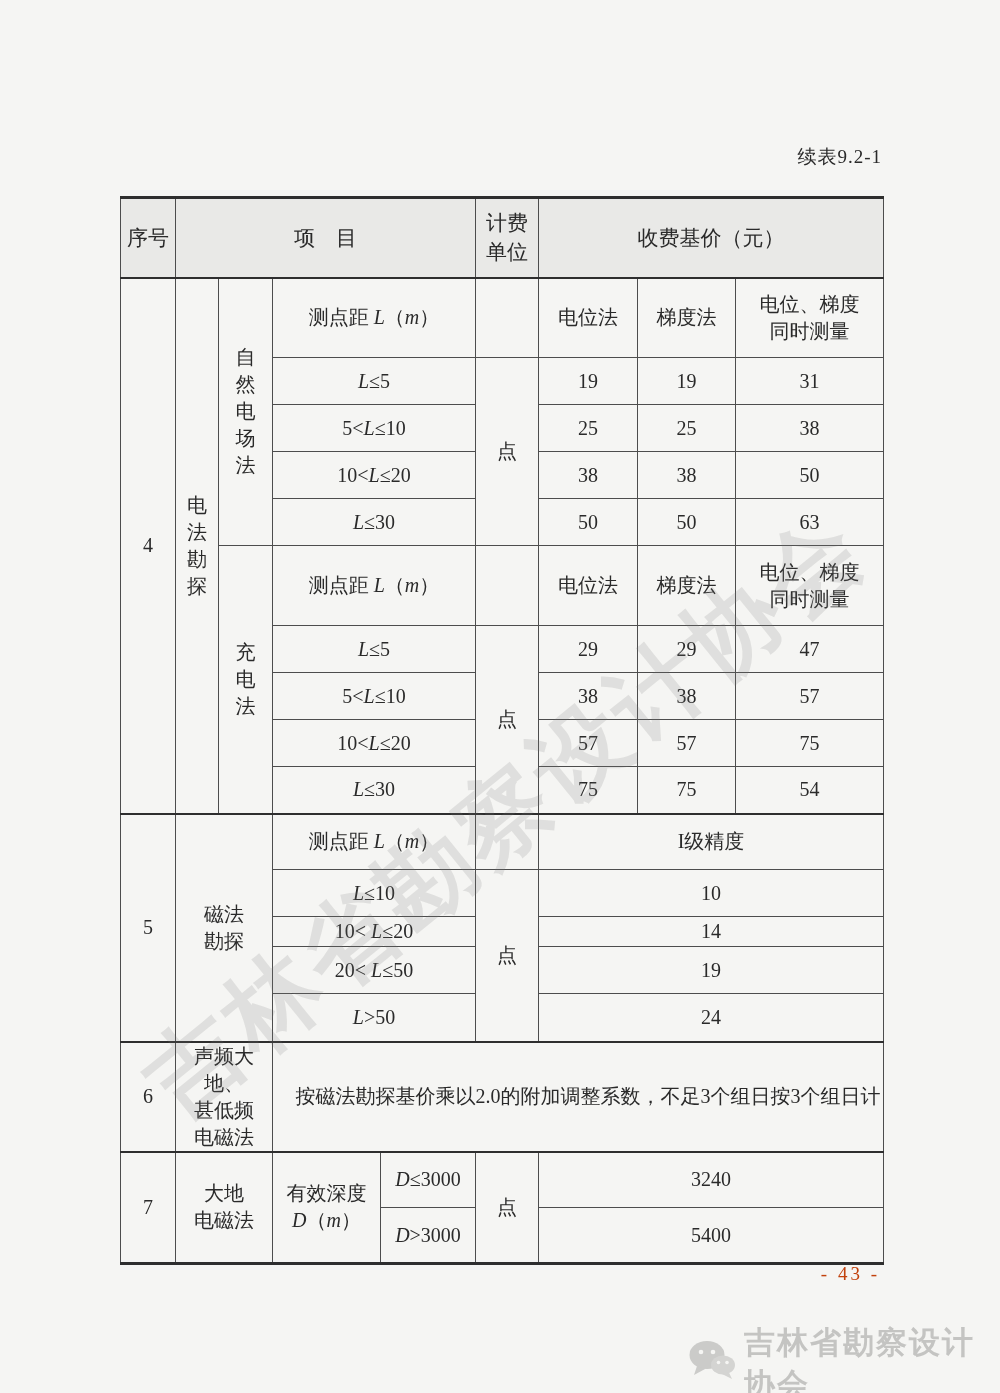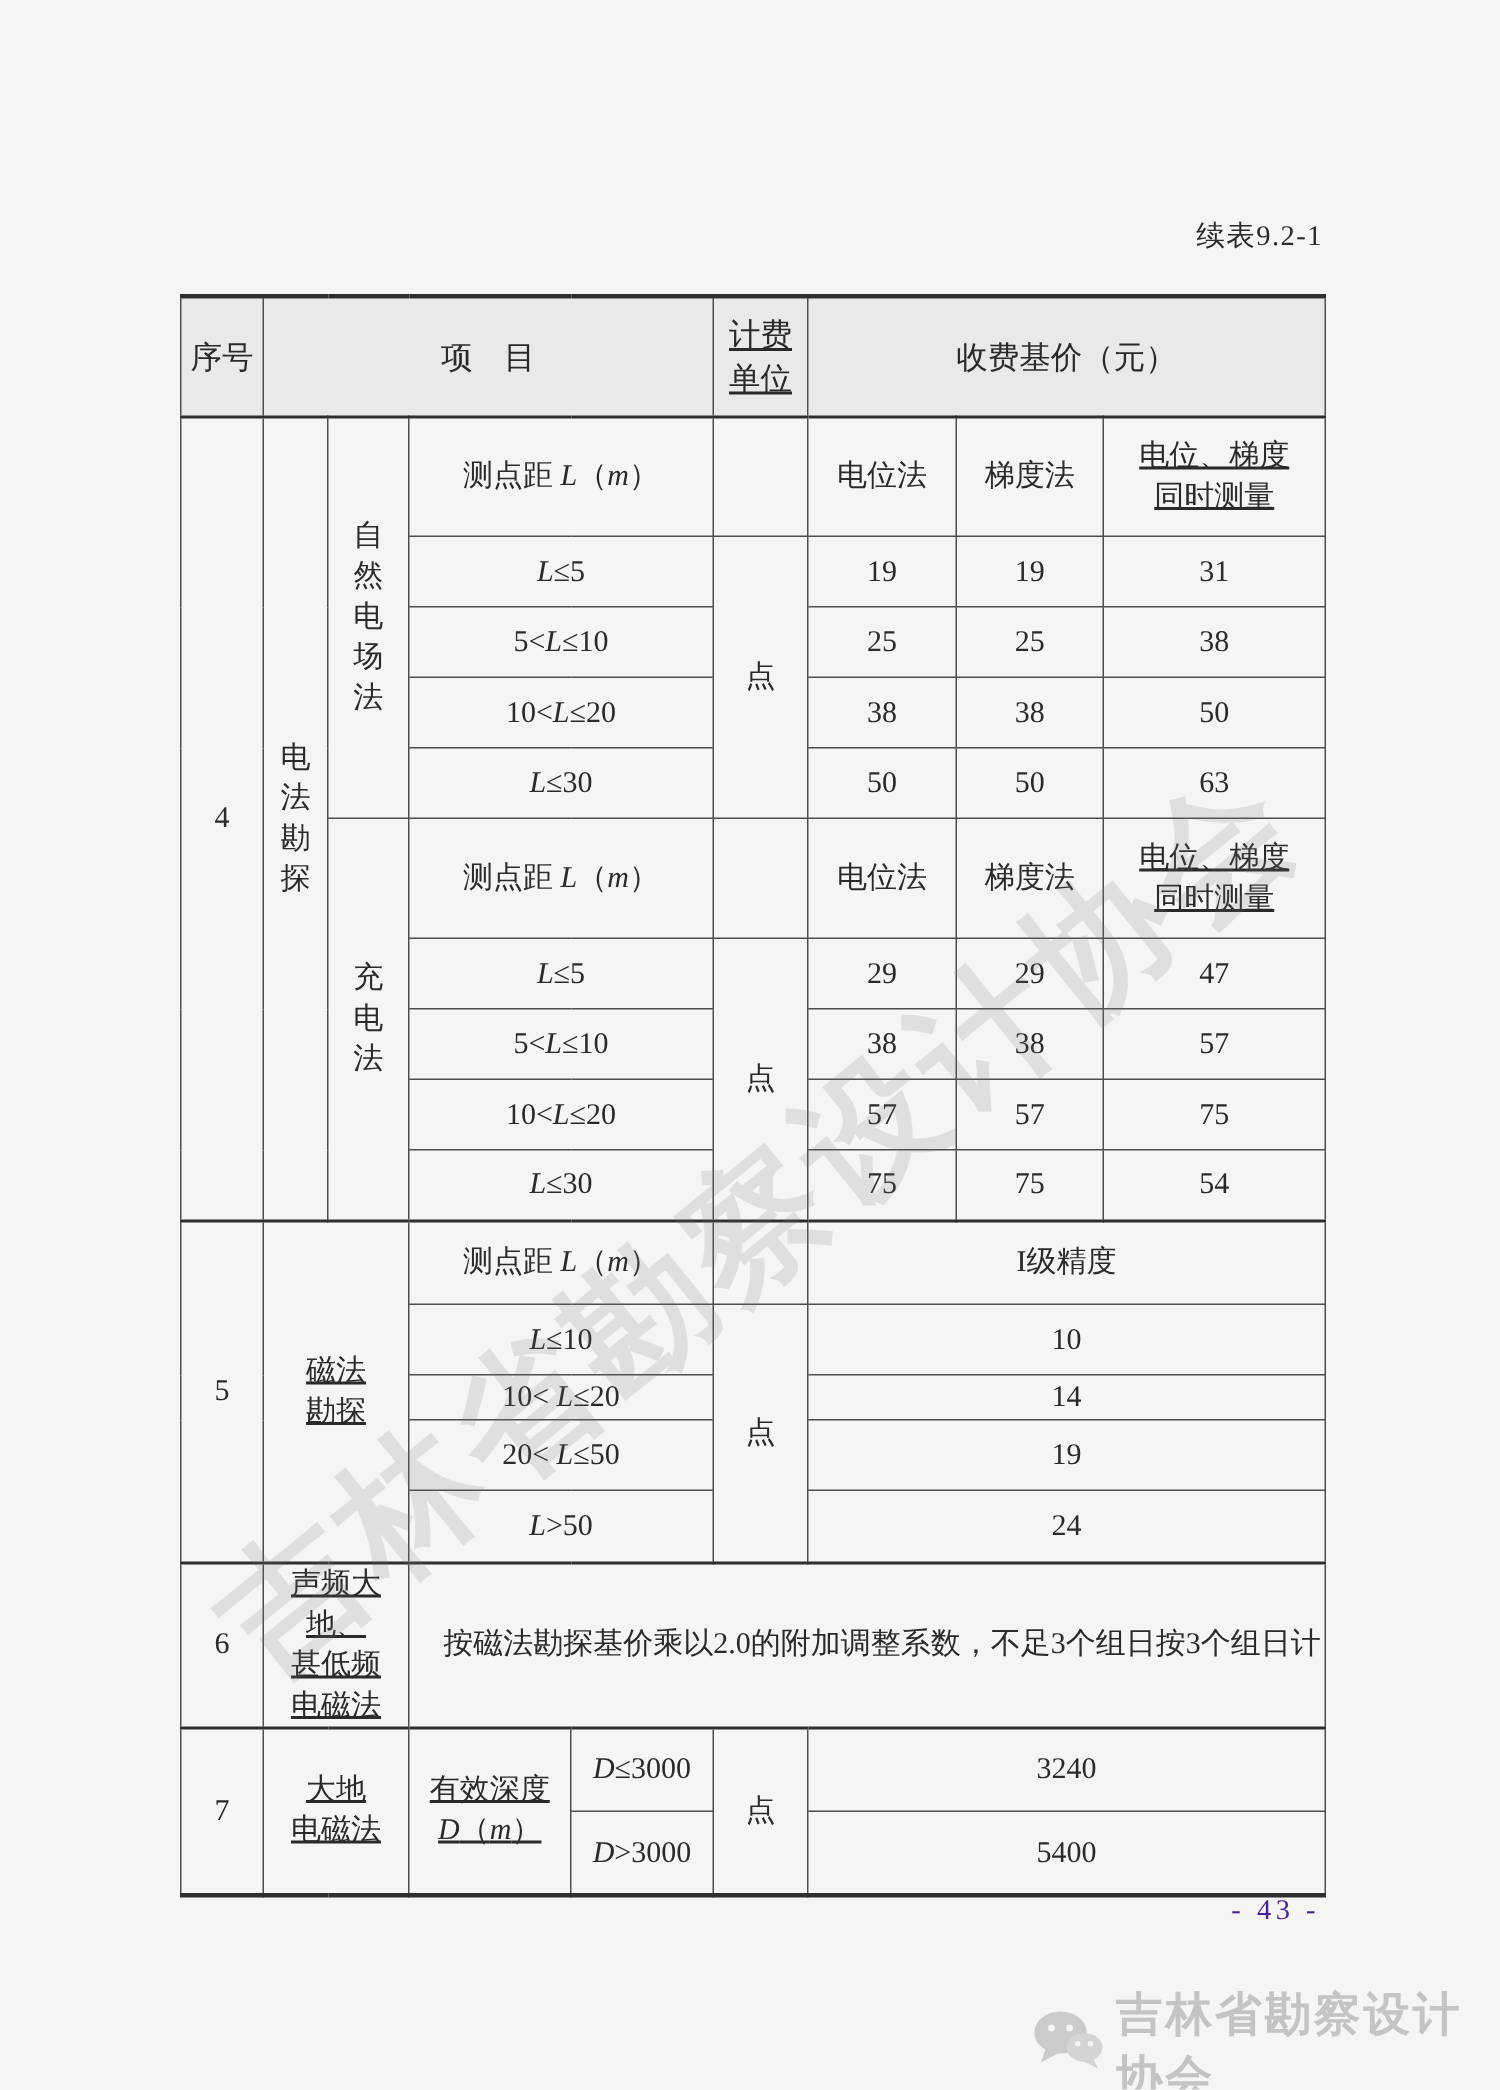--- a/index.html
+++ b/index.html
@@ -29,37 +29,37 @@
     text-align:center;vertical-align:middle;
     font-size:20px;line-height:1.35;padding:0;
     overflow:hidden;
   }
   tr.header td{
     background:#e9e9e7;
     border-bottom:2px solid #2e2e2e;
     font-size:21px;
   }
   tr.sec td{border-top:2px solid #2e2e2e;}
-  .multiline{white-space:pre-line;text-decoration:underline;}
+  .multiline{white-space:pre-line;}
   .vert{line-height:1.75;}
   .note{
     text-align:left;padding:6px 14px 6px 12px;
     text-indent:1em;line-height:1.95;
   }
   .num{font-size:20px;}
   .watermark{
     position:absolute;left:505px;top:815px;
     transform:translate(-50%,-50%) rotate(-39deg);
     font-size:94px;letter-spacing:5px;font-weight:600;
     color:rgba(120,120,120,0.17);
     white-space:nowrap;pointer-events:none;
   }
   .pageno{
     position:absolute;top:1263px;right:120px;
-    font-size:19px;letter-spacing:3px;color:#4c1d95;
+    font-size:19px;letter-spacing:3px;color:#c2410c;
   }
   .brand{
     position:absolute;left:688px;top:1322px;
     display:flex;align-items:center;gap:8px;
     color:#c4c4c2;font-size:31px;letter-spacing:2px;
     font-weight:600;
   }
   .brand svg{flex:0 0 auto;}
 </style>
 </head>

